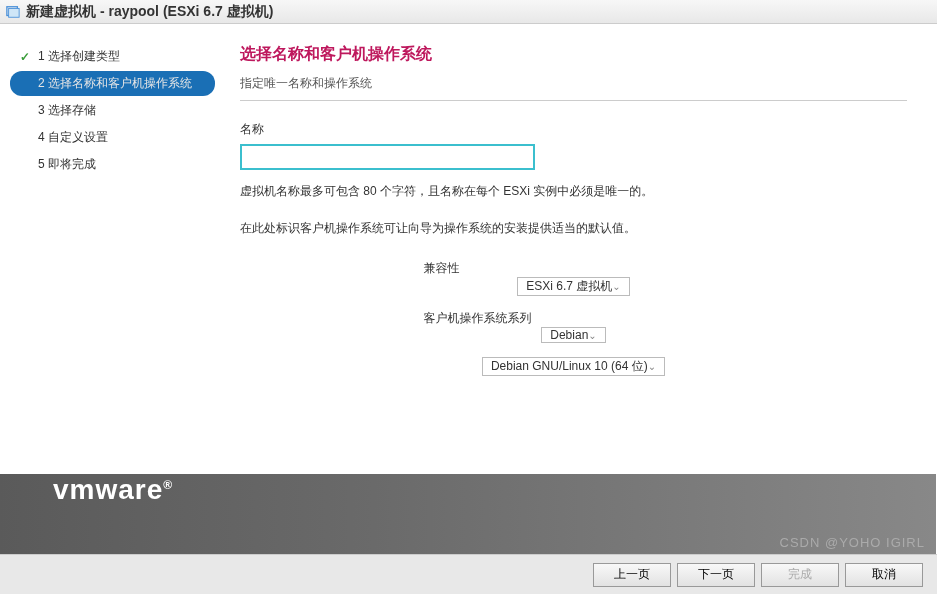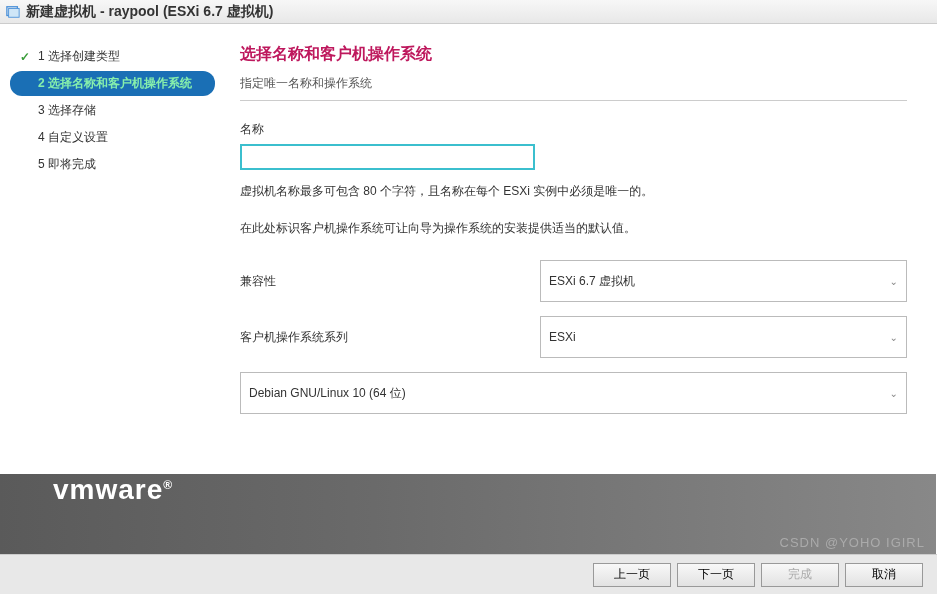--- a/index.html
+++ b/index.html
@@ -7,34 +7,34 @@
     
     .titlebar { height: 24px; background: linear-gradient(to bottom, #f7f7f7, #e8e8e8); border-bottom: 1px solid #ccc; display: flex; align-items: center; padding: 0 6px; }
     .titlebar .icon { width: 14px; height: 14px; margin-right: 6px; }
     .titlebar .title { font-size: 14px; color: #333; font-weight: bold; }
     
     .main { display: flex; height: 530px; }
     
     .sidebar { width: 225px; background: #fff; padding: 20px 10px; }
     .step { display: flex; align-items: center; padding: 4px 10px; margin-bottom: 2px; cursor: pointer; border-radius: 12px; font-size: 12px; }
     .step .check { width: 14px; display: inline-block; color: #3a9d3a; font-weight: bold; margin-right: 4px; }
-    .step.active { background: #1a6fb5; color: #86efac; font-weight: bold; }
+    .step.active { background: #1a6fb5; color: #e5e5e5; }
     .step.done { color: #333; }
     .step.pending { color: #333; padding-left: 28px; }
     
     .content { flex: 1; padding: 20px 30px 20px 15px; position: relative; }
     .content h2 { font-size: 16px; font-weight: bold; color: #be185d; margin-bottom: 10px; }
     .content .subtitle { font-size: 12px; color: #555; margin-bottom: 8px; }
     .content hr { border: none; border-top: 1px solid #ccc; margin-bottom: 20px; }
     
     .label { font-size: 12px; color: #333; margin-bottom: 6px; }
     .name-input { width: 295px; height: 26px; border: 2px solid #3bbfce; padding: 2px 6px; font-size: 12px; outline: none; }
     .hint { font-size: 12px; color: #333; margin-top: 12px; line-height: 1.6; }
     
-    .form-row { display: flex; align-items: center; margin-top: 14px; }
+    .form-row { display: flex; align-items: center; margin-top: 14px; flex-direction: column; }
     .form-row .flabel { width: 300px; font-size: 12px; color: #333; }
     .form-row .select { flex: 1; height: 42px; border: 1px solid #bbb; background: #fff; padding: 0 8px; font-size: 12px; display: flex; align-items: center; justify-content: space-between; cursor: pointer; }
     .form-row .select .chev { color: #888; font-size: 10px; }
     
     .logo-band { position: absolute; left: 0; right: 0; bottom: 40px; height: 80px; background: linear-gradient(to right, #5a5a5a 0%, #6a6a6a 40%, #888 100%); display: flex; padding-left: 54px; width: 937px; margin-left: -1px; }
     .logo-band span { color: #fff; font-size: 28px; font-weight: bold; letter-spacing: 1px; }
     .logo-band .reg { font-size: 12px; vertical-align: super; }
     
     .footer { position: absolute; bottom: 0; left: 0; right: 0; height: 40px; background: #e8e8e8; border-top: 1px solid #ccc; display: flex; align-items: center; justify-content: flex-end; padding: 12px 14px; gap: 6px; }
     .footer button { width: 78px; height: 24px; border: 1px solid #999; background: linear-gradient(to bottom,#f8f8f8,#e2e2e2); font-size: 12px; cursor: pointer; }
@@ -88,21 +88,21 @@
       <div class="flabel">兼容性</div>
       <div class="select">
         <span>ESXi 6.7 虚拟机</span>
         <span class="chev">⌄</span>
       </div>
     </div>
 
     <div class="form-row">
       <div class="flabel">客户机操作系统系列</div>
       <div class="select">
-        <span>ESXi</span>
+        <span>Debian</span>
         <span class="chev">⌄</span>
       </div>
     </div>
 
     <div class="form-row">
       <div class="select">
         <span>Debian GNU/Linux 10 (64 位)</span>
         <span class="chev">⌄</span>
       </div>
     </div>

